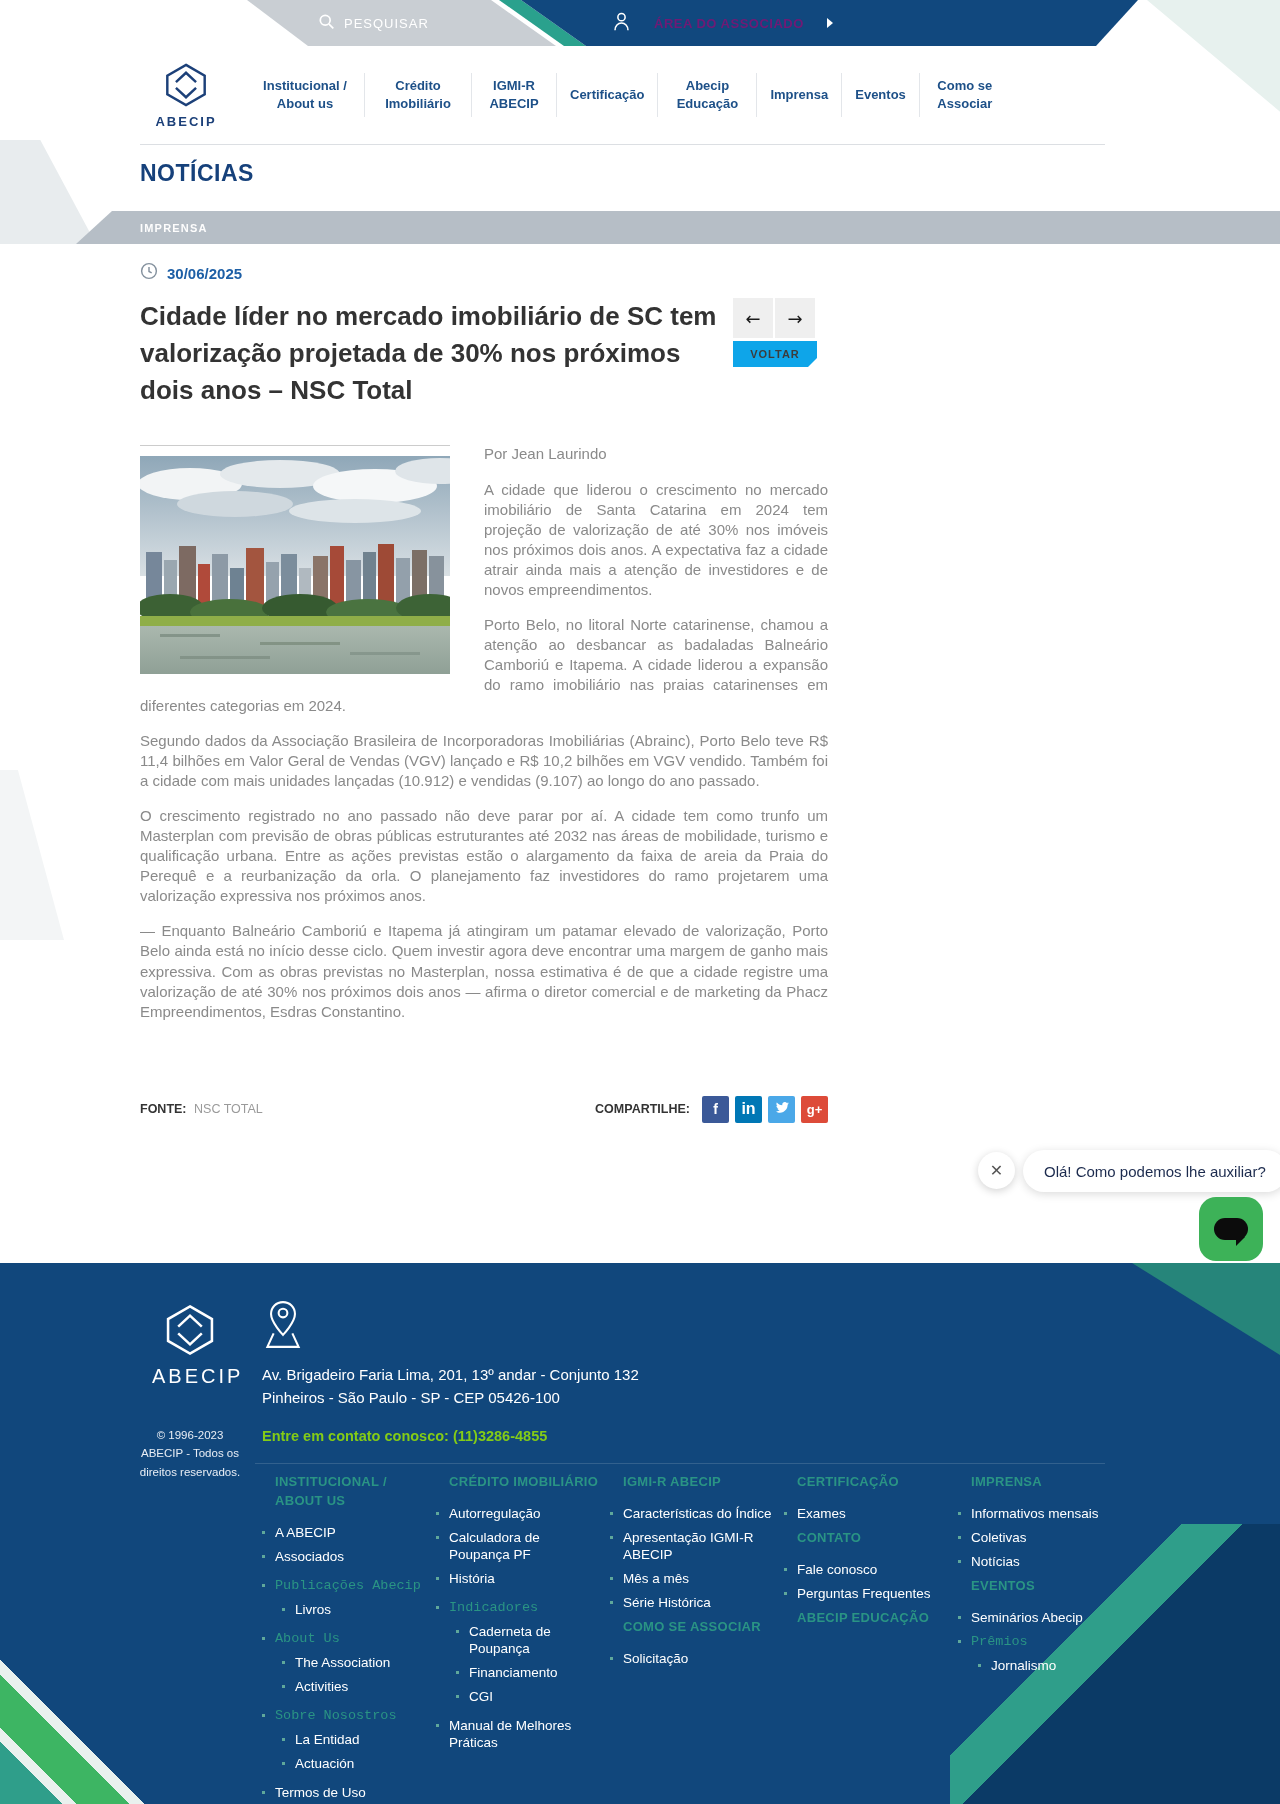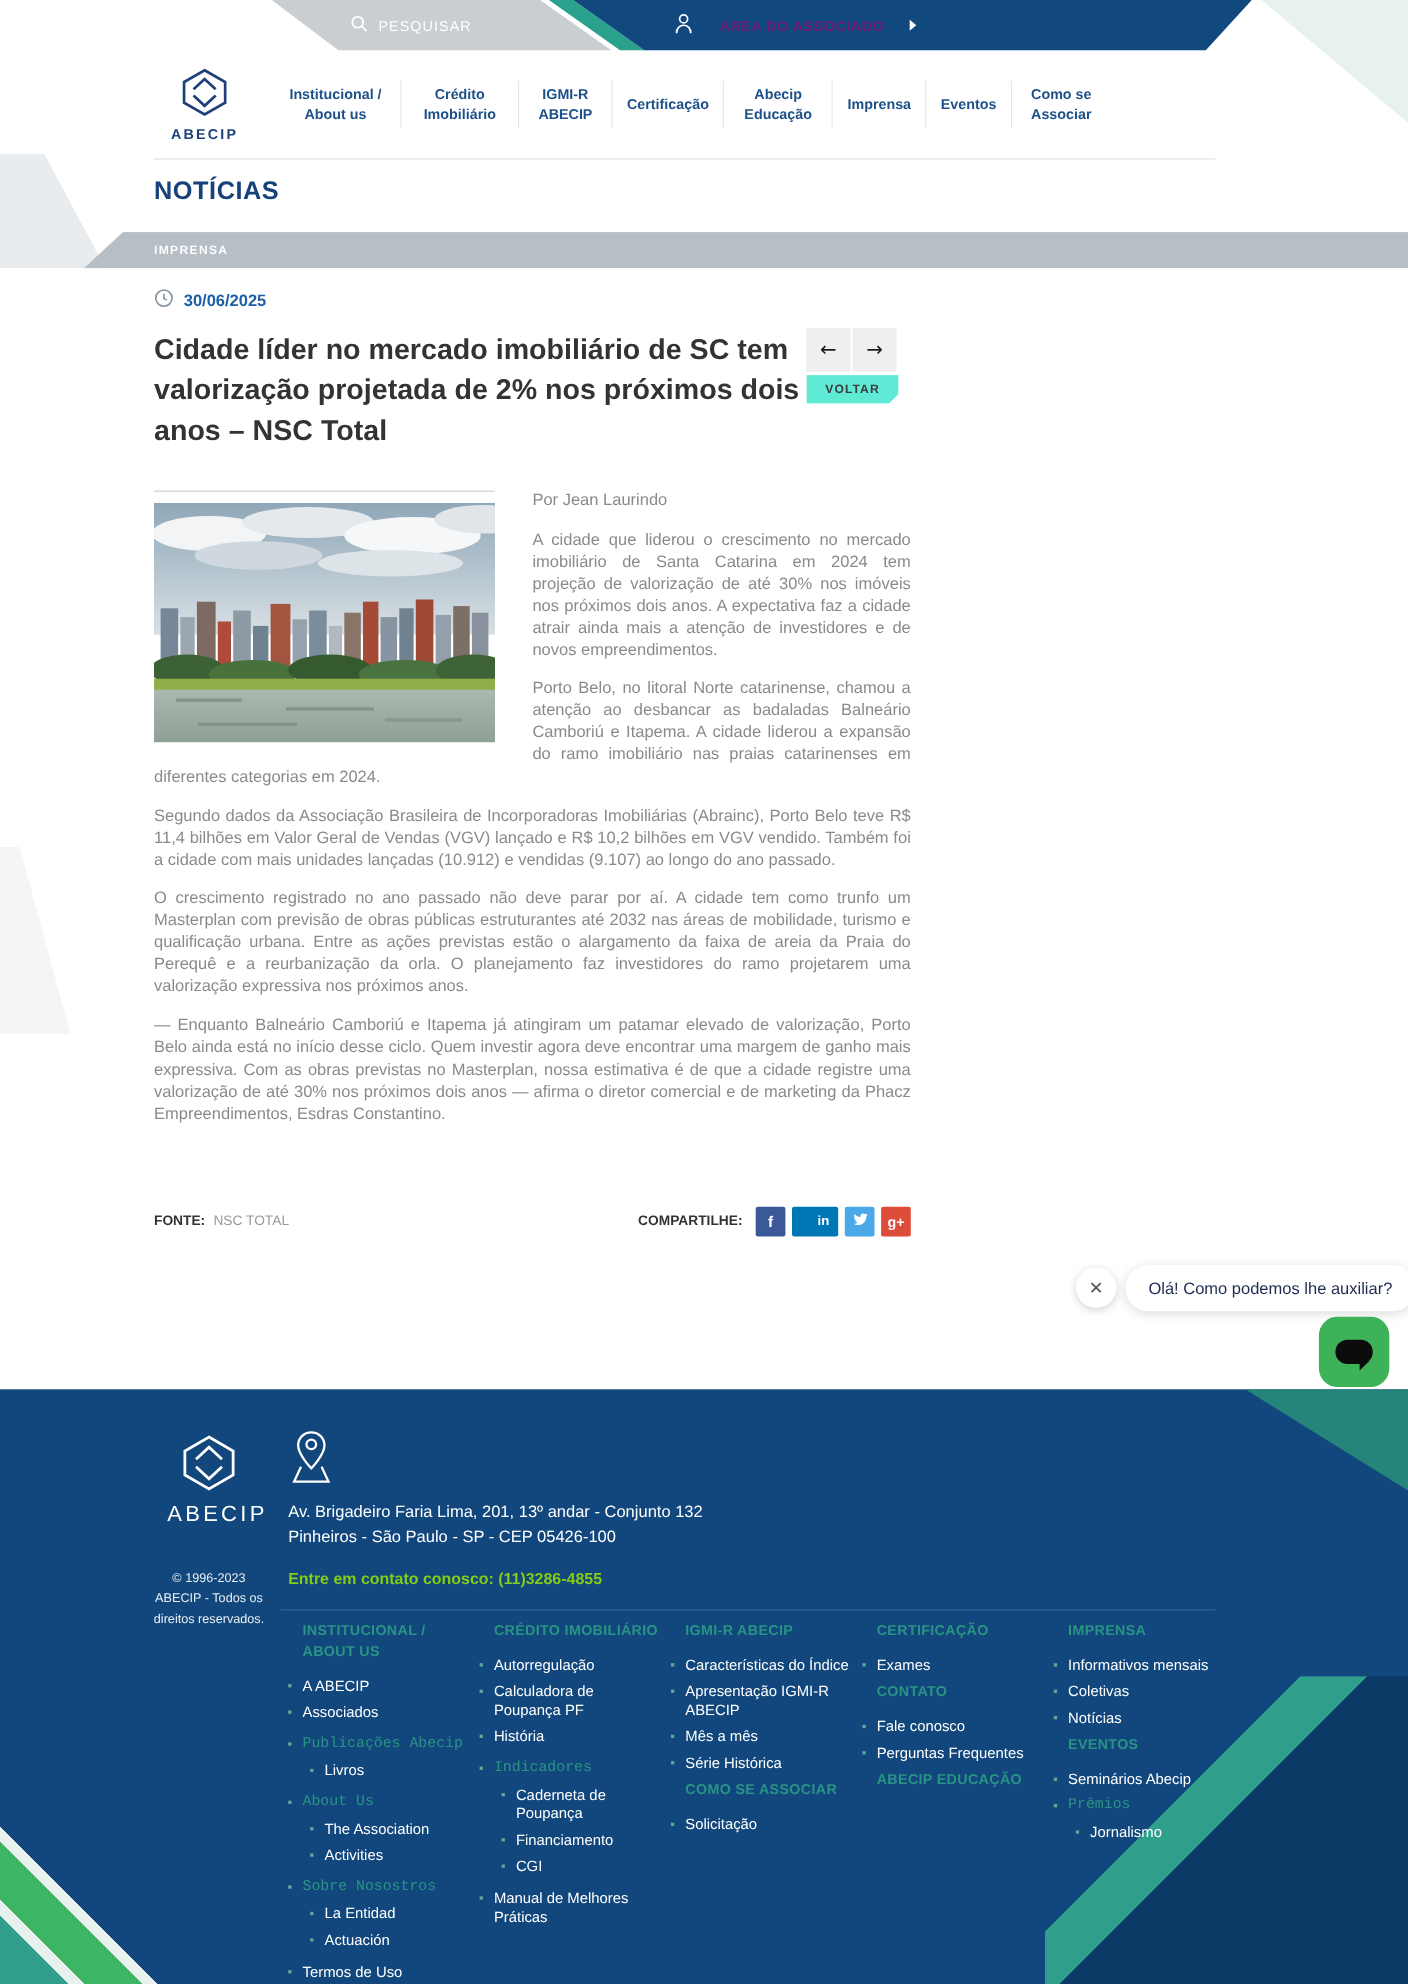--- a/index.html
+++ b/index.html
@@ -52,21 +52,21 @@
   .crumb-sep{color:#94a0aa;font-weight:bold;}
   
   .article{position:absolute;top:258px;left:140px;width:688px;z-index:3;}
   .date-row{display:flex;align-items:center;gap:9px;margin-top:4px;}
   .date-text{color:#1d5fa6;font-size:15px;font-weight:bold;}
   .headline{margin-top:14px;width:600px;font-size:26px;line-height:1.43;font-weight:bold;color:#333333;}
   .pager{position:absolute;left:593px;top:40px;width:95px;}
   .pg-arrows{display:flex;gap:2px;}
   .pg-btn{width:40px;height:40px;background:#efefef;display:flex;align-items:center;justify-content:center;
           font-size:18px;color:#1a1a1a;cursor:pointer;font-family:"DejaVu Sans",sans-serif;}
-  .back-btn{margin-top:3px;width:84px;height:26px;background:#5eead4;display:flex;align-items:center;
+  .back-btn{margin-top:3px;width:84px;height:26px;background:#0ea5e9;display:flex;align-items:center;
             justify-content:center;font-size:11px;font-weight:bold;letter-spacing:1px;color:#3c3c3c;cursor:pointer;
             clip-path:polygon(0 0,100% 0,100% calc(100% - 9px),calc(100% - 9px) 100%,0 100%);}
   .subtitle-box{margin-top:17px;width:578px;padding:21px 26px;color:#6b6b6b;font-size:13px;
         letter-spacing:.3px;line-height:1.75;
         background:repeating-linear-gradient(45deg,#f3f3f3 0px,#f3f3f3 3px,#e4e4e4 3px,#e4e4e4 4px);}
   .body-text{margin-top:34px;color:#8a8a8a;font-size:15px;line-height:1.34;text-align:justify;}
   .figure{float:left;width:310px;border-top:1px solid #cccccc;padding-top:10px;
           margin:1px 34px 10px 0;}
   .figure svg{display:block;}
   .body-text p{margin:0 0 15px 0;}
@@ -74,21 +74,21 @@
   .source-row{margin-top:74px;display:flex;align-items:center;justify-content:space-between;}
   .source-left{font-size:12.5px;}
   .source-label{color:#333;font-weight:bold;}
   .source-value{color:#9a9a9a;margin-left:4px;}
   .share{display:flex;align-items:center;gap:12px;}
   .share-label{font-size:12.5px;font-weight:bold;color:#333;}
   .share-icons{display:flex;gap:6px;}
   .sbtn{width:27px;height:27px;border-radius:2px;display:flex;align-items:center;justify-content:center;
         color:#fff;font-size:14px;font-weight:bold;cursor:pointer;}
   .s-fb{background:#3b5998;}
-  .s-in{background:#0077b5;font-size:12px;padding-left:15px;}
+  .s-in{background:#0077b5;font-size:16px;}
   .s-tw{background:#4aa8e8;}
   .s-gp{background:#dd4b39;font-size:13px;}
   
   .chat-close{position:absolute;left:978px;top:1152px;width:37px;height:37px;border-radius:50%;background:#fff;
       box-shadow:0 2px 8px rgba(0,0,0,.18);display:flex;align-items:center;justify-content:center;
       color:#555;font-size:16px;cursor:pointer;z-index:6;}
   .chat-pill{position:absolute;left:1023px;top:1150px;height:42px;padding:0 21px;border-radius:21px;background:#fff;
       box-shadow:0 2px 10px rgba(0,0,0,.15);display:flex;align-items:center;color:#1c2b4e;font-size:15px;
       z-index:6;cursor:pointer;white-space:nowrap;}
   .chat-btn{position:absolute;left:1199px;top:1197px;width:64px;height:64px;border-radius:17px;background:#3db258;
@@ -214,21 +214,21 @@
   <div class="date-row">
     <span>
       <svg width="18" height="18" viewBox="0 0 20 20" fill="none" stroke="#84919e" stroke-width="1.6">
         <circle cx="10" cy="10" r="8.2"></circle>
           <polyline points="10,5.5 10,10.5 13,12"></polyline>
       </svg>
     </span>
     <span class="date-text">30/06/2025</span>
   </div>
 
-  <h1 class="headline">Cidade líder no mercado imobiliário de SC tem valorização projetada de 2% nos próximos dois anos – NSC Total</h1>
+  <h1 class="headline">Cidade líder no mercado imobiliário de SC tem valorização projetada de 30% nos próximos dois anos – NSC Total</h1>
 
   <div class="pager">
     <div class="pg-arrows">
       <div class="pg-btn">←</div>
       <div class="pg-btn">→</div>
     </div>
     <div class="back-btn">VOLTAR</div>
   </div>
 
 

